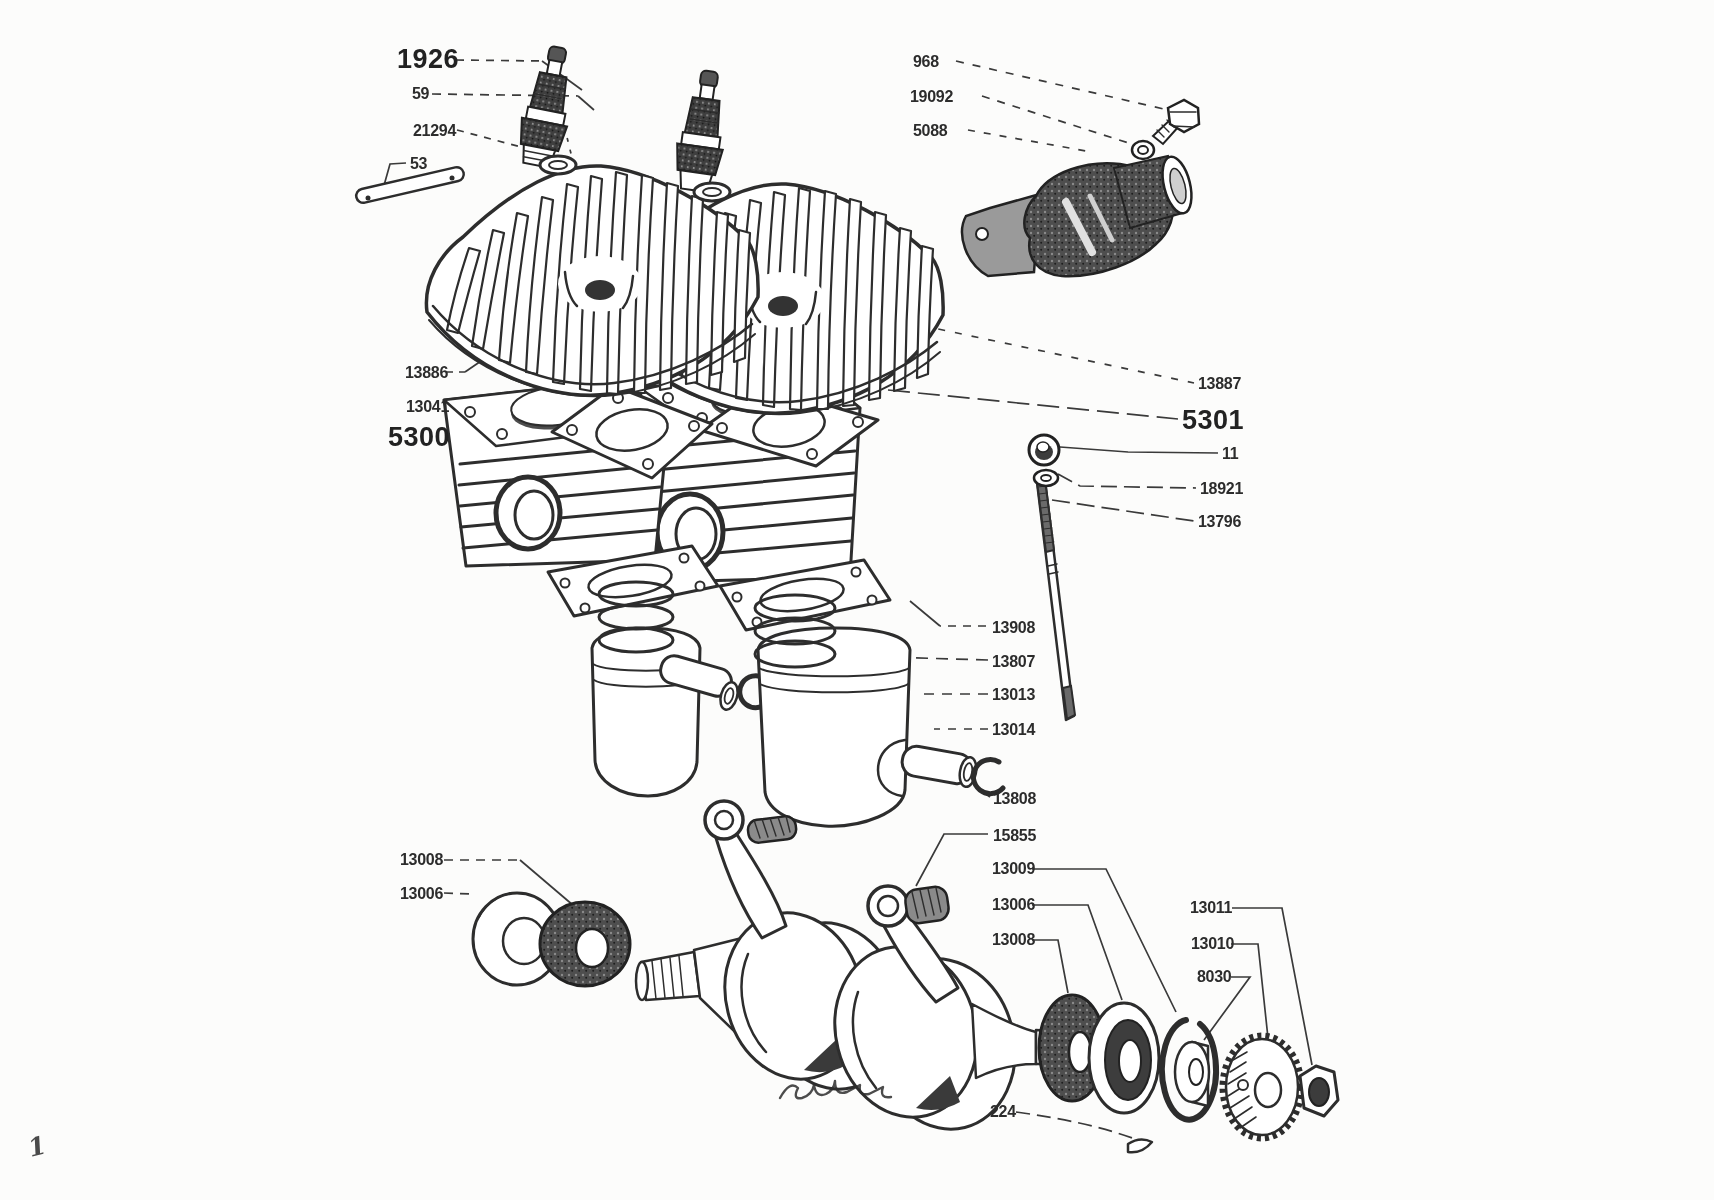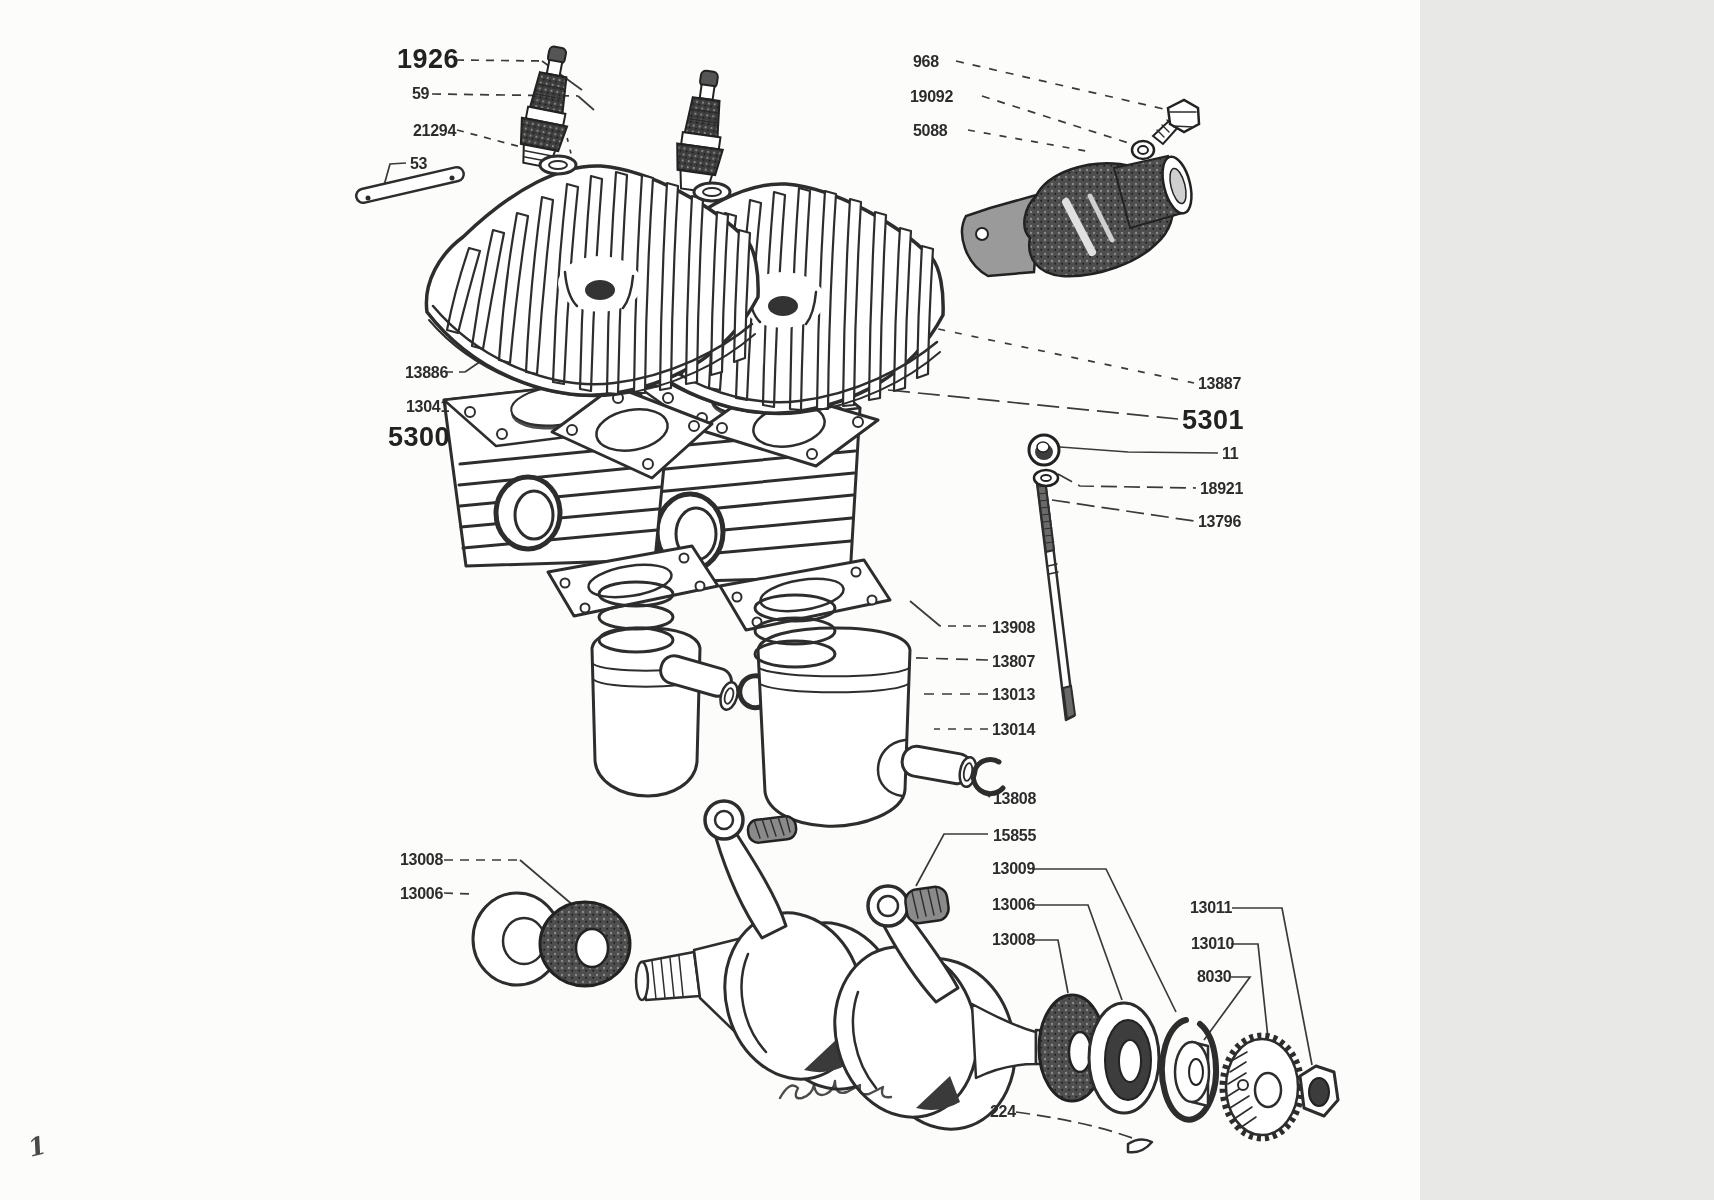--- a/index.html
+++ b/index.html
@@ -1,16 +1,16 @@
 <!DOCTYPE html>
 <html><head>
 <meta charset="utf-8">
 <style>
   html,body{margin:0;padding:0;background:#e8e8e6;}
-  .page{position:relative;width:1420px;height:1200px;background:#fcfcfb;overflow:hidden;}
+  .page{position:relative;width:1714px;height:1200px;background:#fcfcfb;overflow:hidden;}
   svg{position:absolute;left:0;top:0;}
   .ln{stroke:#2d2d2d;fill:none;stroke-linecap:round;stroke-linejoin:round;}
   .wf{fill:#ffffff;stroke:#2d2d2d;stroke-linejoin:round;}
   .fin{fill:#ffffff;stroke:#2d2d2d;stroke-width:2.2;stroke-linejoin:round;}
   .lead{stroke:#3a3a3a;stroke-width:1.7;fill:none;}
   .lbl{font:700 16px "Liberation Sans",sans-serif;fill:#2c2c2c;letter-spacing:-0.3px;}
   .lbl-big{font:700 27px "Liberation Sans",sans-serif;fill:#222;letter-spacing:0.5px;}
   .pg{font:italic 600 25px "DejaVu Serif",serif;fill:#4a4a4a;}
 </style>
 </head>

